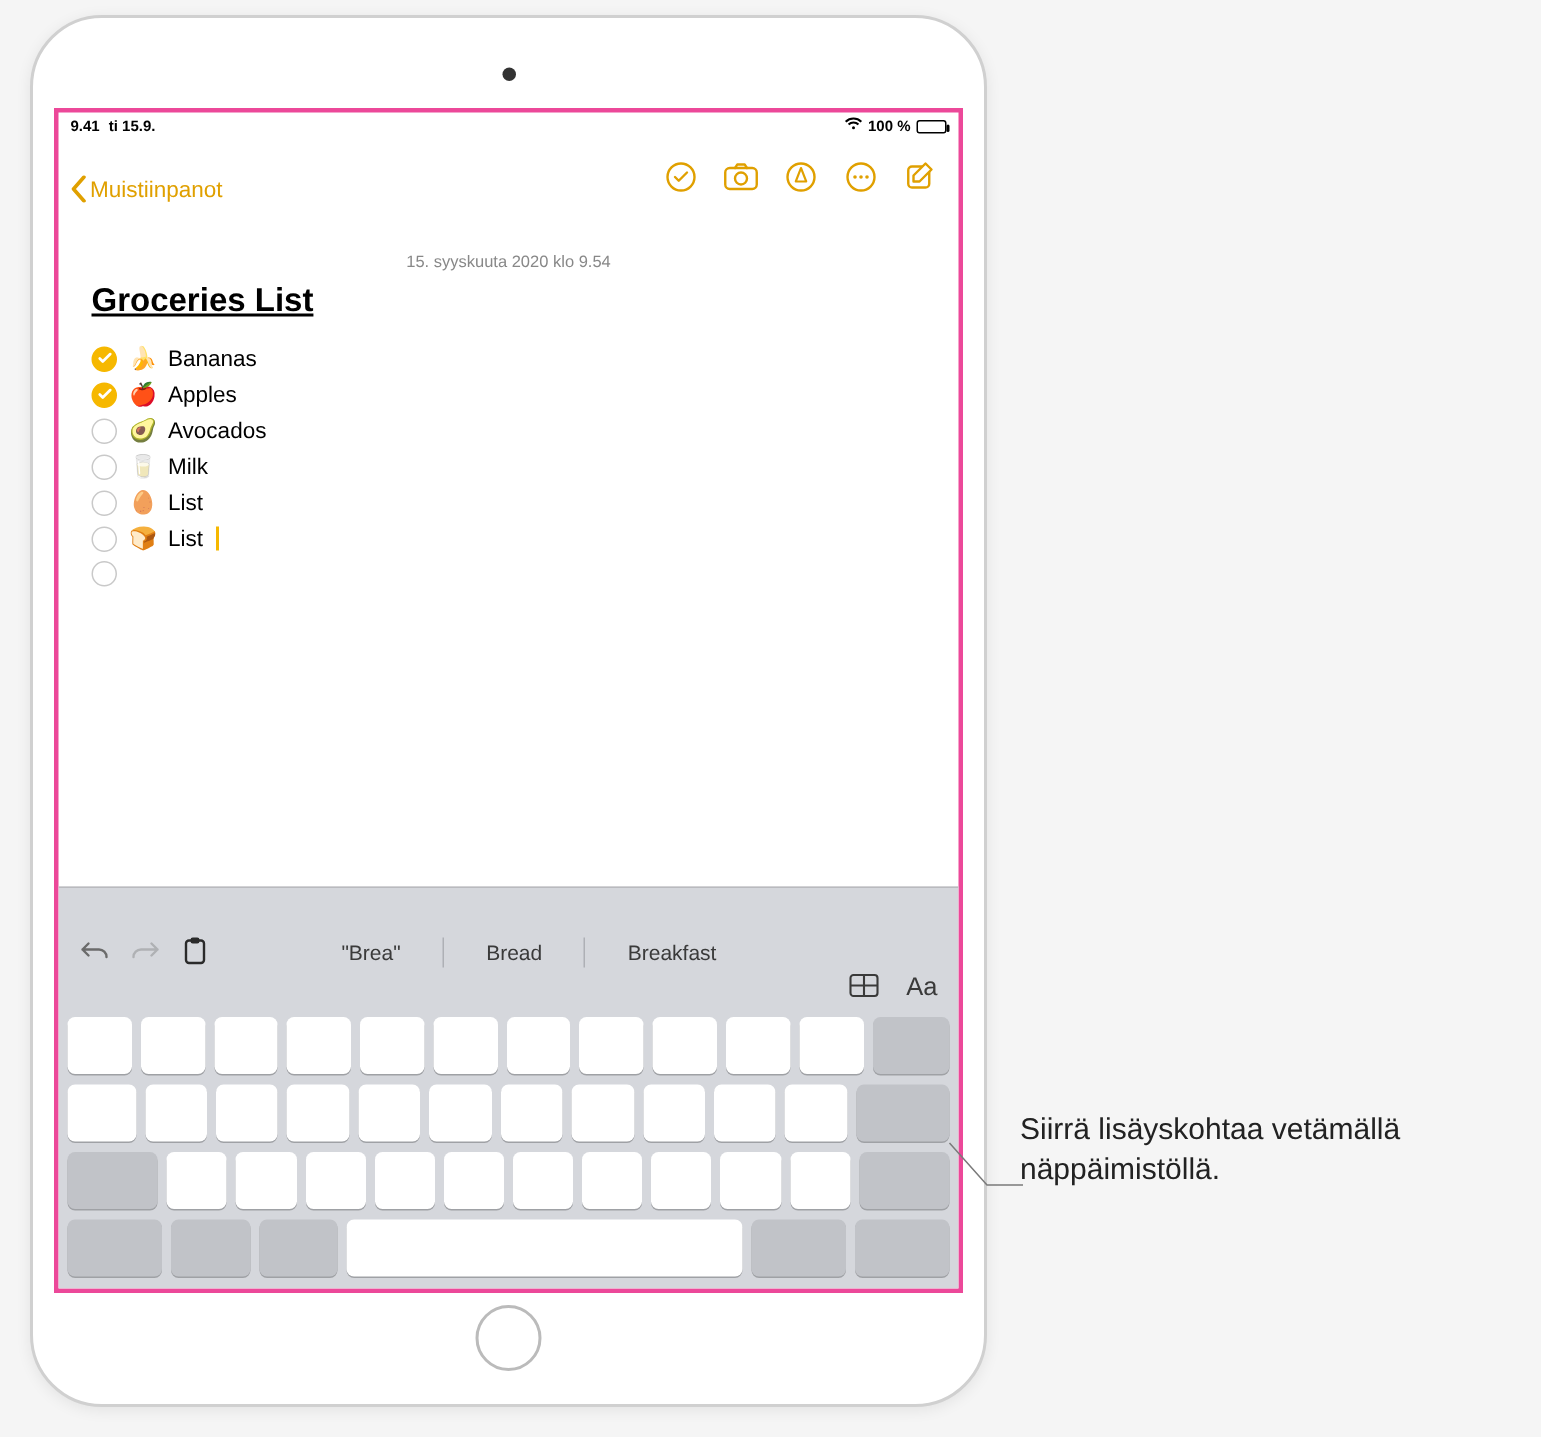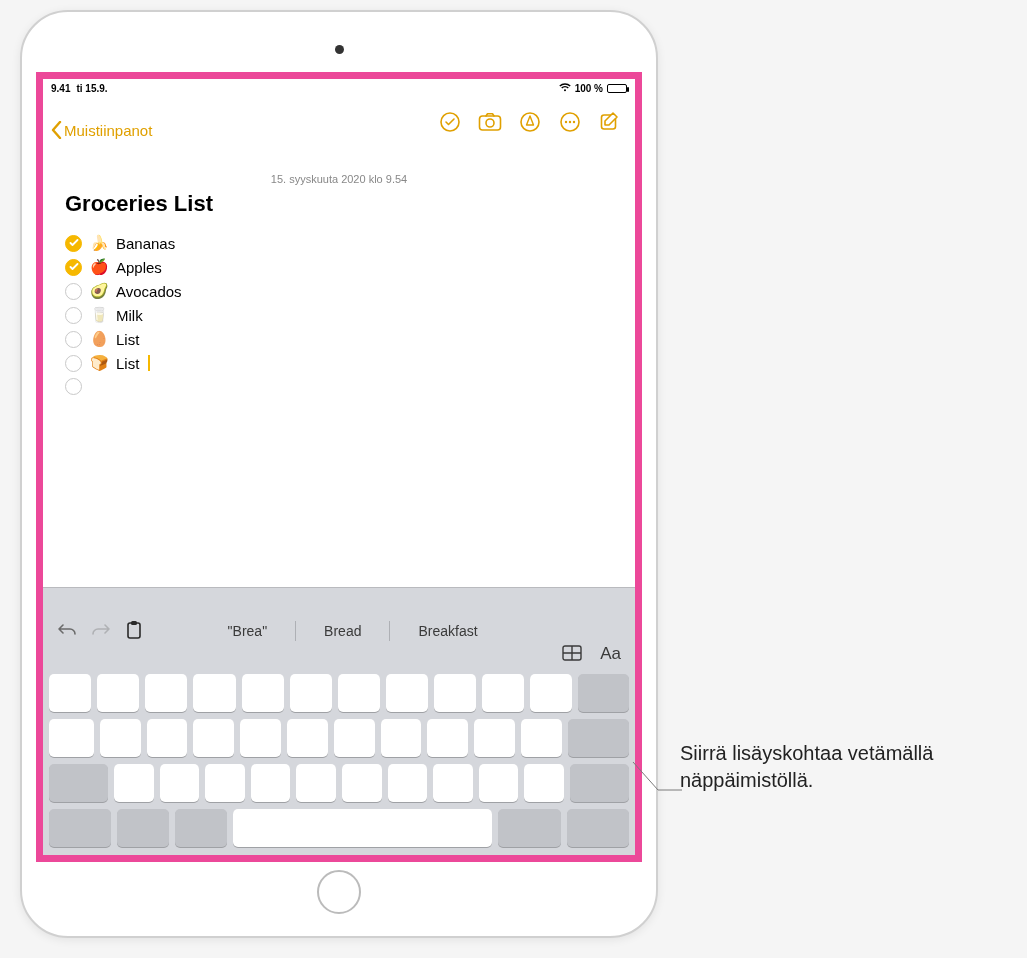--- a/index.html
+++ b/index.html
@@ -25,21 +25,21 @@
     display: flex;
     flex-direction: column;
     align-items: center;
     padding: 14px;
   }
   .bezel-top { height: 46px; display:flex; align-items:center; justify-content:center; width:100%; }
   .camera-dot { width:9px; height:9px; border-radius:50%; background:#333; }
   .screen {
     flex:1;
     width: 100%;
-    border: 7px solid #ec4899;
+    border: 3px solid #ec4899;
     background: #fff;
     display:flex;
     flex-direction:column;
     overflow:hidden;
   }
   .bezel-bottom { height:60px; display:flex; align-items:center; justify-content:center; width:100%;}
   .home-button {
     width:44px; height:44px; border-radius:50%;
     border:2px solid #bbb;
   }
@@ -73,21 +73,21 @@
   }
   .back { display:flex; align-items:center; gap:2px; color:#e0a000; font-size:15px;}
   .nav-spacer{flex:1;}
   .nav-icon {
     width:34px; height:34px; display:flex; align-items:center; justify-content:center;
     color:#e0a000;
   }
   .nav-icon svg{display:block;}
 
   .date-line { text-align:center; font-size:11px; color:#888; padding:2px 0 6px;margin-top:32px;}
-  .title-line { padding: 0 22px; font-size:22px; font-weight:700; margin-bottom:14px;}
+  .title-line { padding: 0 22px; font-size:22px; font-weight:700; margin-bottom:14px;text-decoration:underline;}
 
   .checklist { padding: 0 22px; font-size:15px; }
   .check-row { display:flex; align-items:center; gap:8px; padding:3px 0;}
   .check-circle {
     width:17px;height:17px;border-radius:50%;
     border:1.5px solid #c9c9c9;
     flex-shrink:0;
     display:flex;align-items:center;justify-content:center;
   }
   .check-circle.checked{

